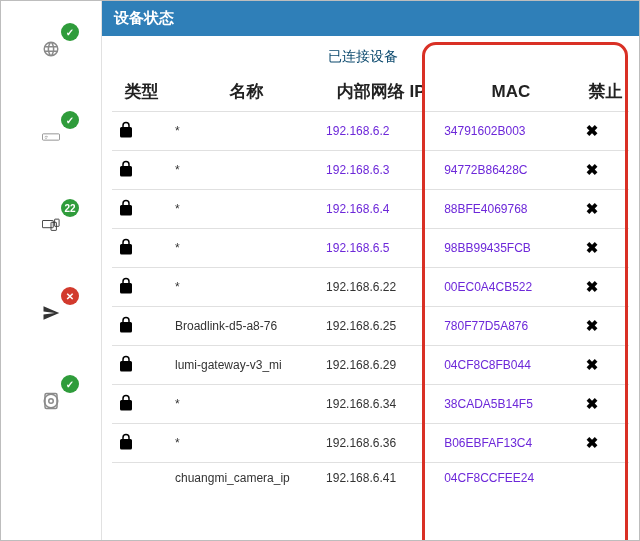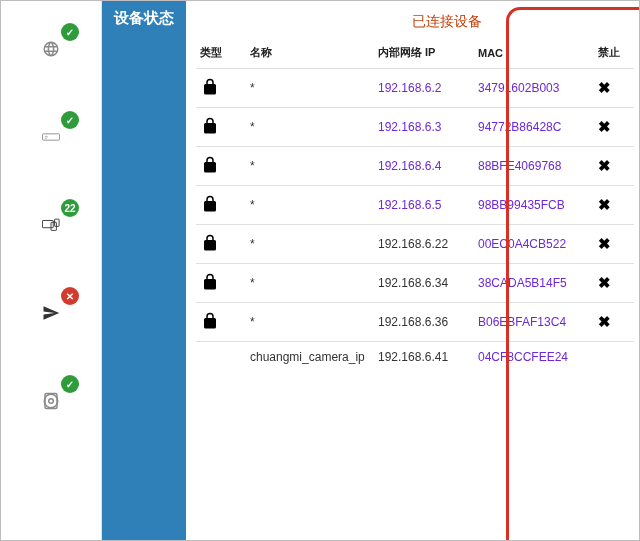--- a/index.html
+++ b/index.html
@@ -2,27 +2,27 @@
 <html><head>
 <meta charset="utf-8">
 <style>
 html,body{margin:0;padding:0;font-family:Arial,"Microsoft YaHei",sans-serif;font-size:13px;color:#333;background:#d9d9d9}
 .root{display:flex;width:640px;height:541px;overflow:hidden;box-sizing:border-box;border:1px solid #bdbdbd}
 .sidebar{width:100px;background:#fff;border-right:1px solid #e1e1e1;display:flex;flex-direction:column;align-items:center;padding-top:28px;gap:48px}
 .sb-item{position:relative;display:flex;align-items:center;justify-content:center;width:60px;height:40px}
 .sb-item svg{width:38px;height:38px}
 .badge{position:absolute;top:-6px;right:2px;width:18px;height:18px;border-radius:50%;background:#2f9c3b;color:#fff;font-size:10px;font-weight:bold;display:flex;align-items:center;justify-content:center}
 .badge.red{background:#d23a2d}
-.main{flex:1;background:#fff;display:flex;flex-direction:row}
+.main{flex:1;background:#fff;display:flex;flex-direction:column}
 .hdr{background:#2f7fb8;color:#fff;padding:8px 12px;font-size:15px;font-weight:bold}
 .content{flex:1;position:relative;padding:6px 10px 10px 10px;overflow:hidden}
 .redbox{position:absolute;border:3px solid #d93025;border-radius:14px;top:6px;left:320px;width:200px;height:958px;pointer-events:none}
-.sub{font-size:14px;color:#c2410c;padding:6px 0 6px 216px}
+.sub{font-size:14px;color:#0c4a6e;padding:6px 0 6px 216px}
 table{width:100%;border-collapse:collapse;table-layout:fixed}
-th{font-weight:bold;font-size:11px;color:#222;text-align:left;padding:8px 4px}
+th{font-weight:bold;font-size:17px;color:#222;text-align:center;padding:8px 4px}
 td{padding:8px 4px;border-top:1px solid #e0e0e0;font-size:12px;vertical-align:middle;white-space:nowrap;overflow:hidden;text-overflow:ellipsis}
 td.link,.lk{color:#6d28d9}
 .lk{cursor:pointer}
 .ic{display:inline-flex;width:20px;height:20px;align-items:center;justify-content:center}
 .ic svg{width:18px;height:18px}
 .xbtn{cursor:pointer;color:#000;font-weight:bold;font-size:15px}
 col.c1{width:50px}col.c2{width:128px}col.c3{width:100px}col.c4{width:120px}col.c5{width:40px}
 </style>
 </head>
 <body>
@@ -152,20 +152,42 @@
               <td class="">192.168.6.22</td>
               <td class="lk">00EC0A4CB522</td>
               <td><span class="xbtn">✖</span></td>
             </tr>
             <tr>
               <td><span class="ic">
                   <svg viewBox="0 0 24 24">
                     <path fill="#000" d="M18 8h-1V6a5 5 0 0 0-10 0v2H6a2 2 0 0 0-2 2v10a2 2 0 0 0 2 2h12a2 2 0 0 0 2-2V10a2 2 0 0 0-2-2zM9 6a3 3 0 1 1 6 0v2H9V6z"></path>
                   </svg>
                 </span></td>
+              <td>Broadlink-d5-a8-76</td>
+              <td class="">192.168.6.25</td>
+              <td class="lk">780F77D5A876</td>
+              <td><span class="xbtn">✖</span></td>
+            </tr>
+            <tr>
+              <td><span class="ic">
+                  <svg viewBox="0 0 24 24">
+                    <path fill="#000" d="M18 8h-1V6a5 5 0 0 0-10 0v2H6a2 2 0 0 0-2 2v10a2 2 0 0 0 2 2h12a2 2 0 0 0 2-2V10a2 2 0 0 0-2-2zM9 6a3 3 0 1 1 6 0v2H9V6z"></path>
+                  </svg>
+                </span></td>
+              <td>lumi-gateway-v3_mi</td>
+              <td class="">192.168.6.29</td>
+              <td class="lk">04CF8C8FB044</td>
+              <td><span class="xbtn">✖</span></td>
+            </tr>
+            <tr>
+              <td><span class="ic">
+                  <svg viewBox="0 0 24 24">
+                    <path fill="#000" d="M18 8h-1V6a5 5 0 0 0-10 0v2H6a2 2 0 0 0-2 2v10a2 2 0 0 0 2 2h12a2 2 0 0 0 2-2V10a2 2 0 0 0-2-2zM9 6a3 3 0 1 1 6 0v2H9V6z"></path>
+                  </svg>
+                </span></td>
               <td>*</td>
               <td class="">192.168.6.34</td>
               <td class="lk">38CADA5B14F5</td>
               <td><span class="xbtn">✖</span></td>
             </tr>
             <tr>
               <td><span class="ic">
                   <svg viewBox="0 0 24 24">
                     <path fill="#000" d="M18 8h-1V6a5 5 0 0 0-10 0v2H6a2 2 0 0 0-2 2v10a2 2 0 0 0 2 2h12a2 2 0 0 0 2-2V10a2 2 0 0 0-2-2zM9 6a3 3 0 1 1 6 0v2H9V6z"></path>
                   </svg>

